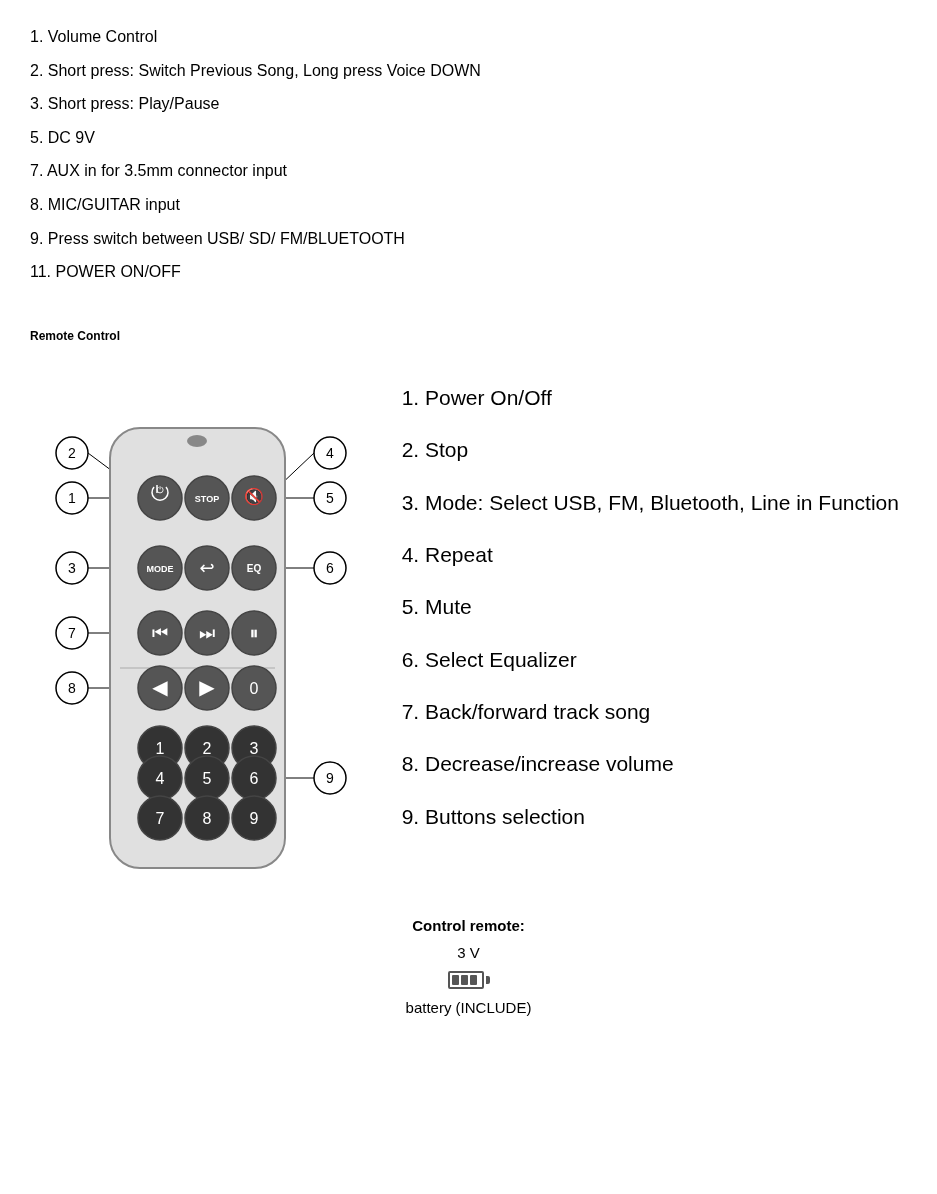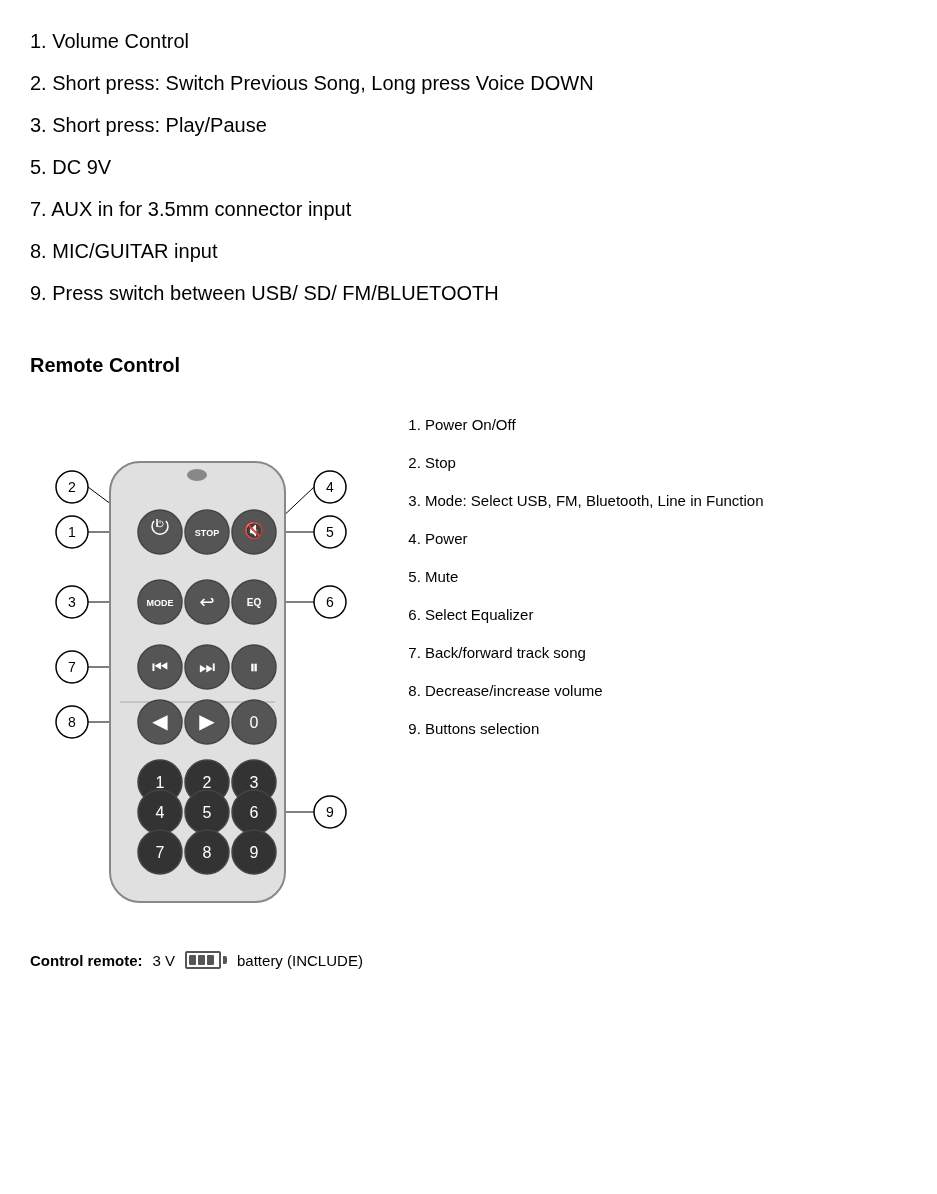--- a/index.html
+++ b/index.html
@@ -11,27 +11,27 @@
       font-size: 16px;
       color: #000;
       padding: 20px 30px;
     }
     .feature-list {
       list-style: none;
       line-height: 2.1;
       margin-bottom: 10px;
     }
     .feature-list li {
-      font-size: 20px;
+      font-size: 16px;
     }
     .remote-section {
       margin-top: 40px;
     }
     .remote-title {
-      font-size: 20px;
+      font-size: 12px;
       font-weight: bold;
       margin-bottom: 20px;
     }
     .remote-body {
       display: flex;
       flex-direction: row;
       align-items: flex-start;
       gap: 30px;
     }
     .remote-image-container {
@@ -44,31 +44,32 @@
       width: 340px;
     }
     .remote-legend {
       flex: 1;
       padding-top: 10px;
     }
     .remote-legend ol {
       list-style: decimal;
       padding-left: 25px;
       line-height: 2.4;
-      font-size: 15px;
+      font-size: 21px;
     }
     .remote-legend ol li {
       margin-bottom: 2px;
     }
     .battery-section {
       margin-top: 30px;
       display: flex;
       align-items: center;
       gap: 10px;
       font-size: 15px;
+      flex-direction: column;
     }
     .battery-icon {
       display: inline-flex;
       align-items: center;
       gap: 2px;
     }
     .battery-body {
       width: 36px;
       height: 18px;
       border: 2px solid #555;
@@ -98,20 +99,21 @@
 <body>
 
 <ul class="feature-list">
   <li>1. Volume Control</li>
   <li>2. Short press: Switch Previous Song,    Long press Voice DOWN</li>
   <li>3. Short press: Play/Pause</li>
   <li>5. DC 9V</li>
   <li>7. AUX in for 3.5mm connector input</li>
   <li>8. MIC/GUITAR input</li>
   <li>9. Press switch between USB/ SD/ FM/BLUETOOTH</li>
+  <li>11. POWER ON/OFF</li>
 </ul>
 
 <div class="remote-section">
   <div class="remote-title">Remote Control</div>
   <div class="remote-body">
 
     <div class="remote-image-container">
       <svg class="remote-svg" viewBox="0 0 340 520" xmlns="http://www.w3.org/2000/svg">
 
         <circle cx="42" cy="90" r="16" fill="none" stroke="#000" stroke-width="1.5"></circle>
@@ -231,21 +233,21 @@
 
         <ellipse cx="167" cy="78" rx="10" ry="6" fill="#888"></ellipse>
       </svg>
     </div>
 
     <div class="remote-legend">
       <ol>
         <li>Power On/Off</li>
         <li>Stop</li>
         <li>Mode: Select USB, FM, Bluetooth, Line in Function</li>
-        <li>Power</li>
+        <li>Repeat</li>
         <li>Mute</li>
         <li>Select Equalizer</li>
         <li>Back/forward track song</li>
         <li>Decrease/increase volume</li>
         <li>Buttons selection</li>
       </ol>
     </div>
   </div>
 
   <div class="battery-section">

